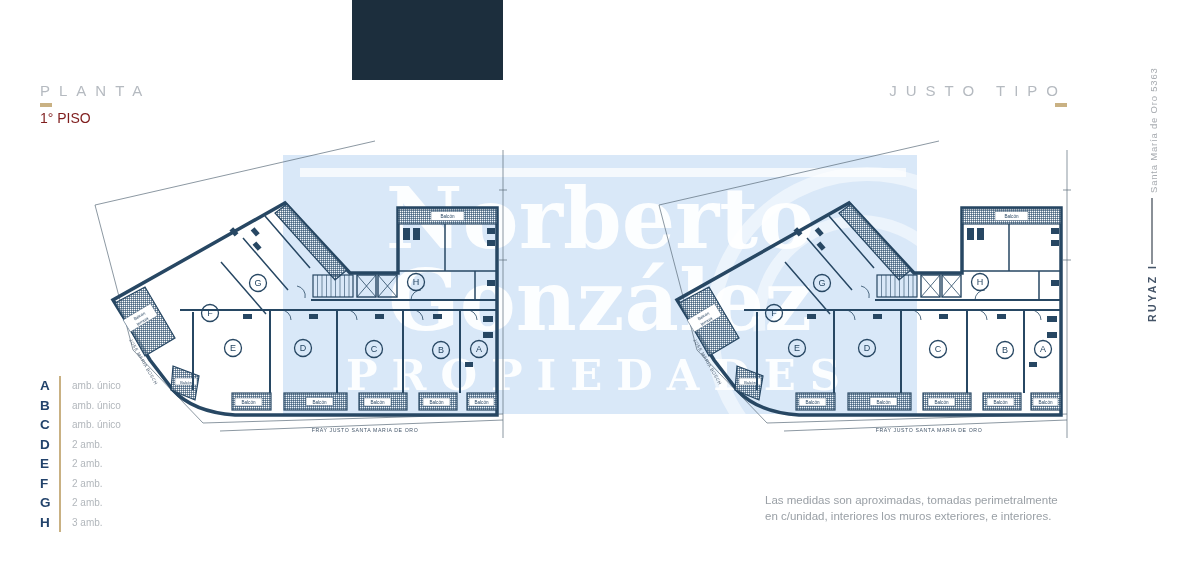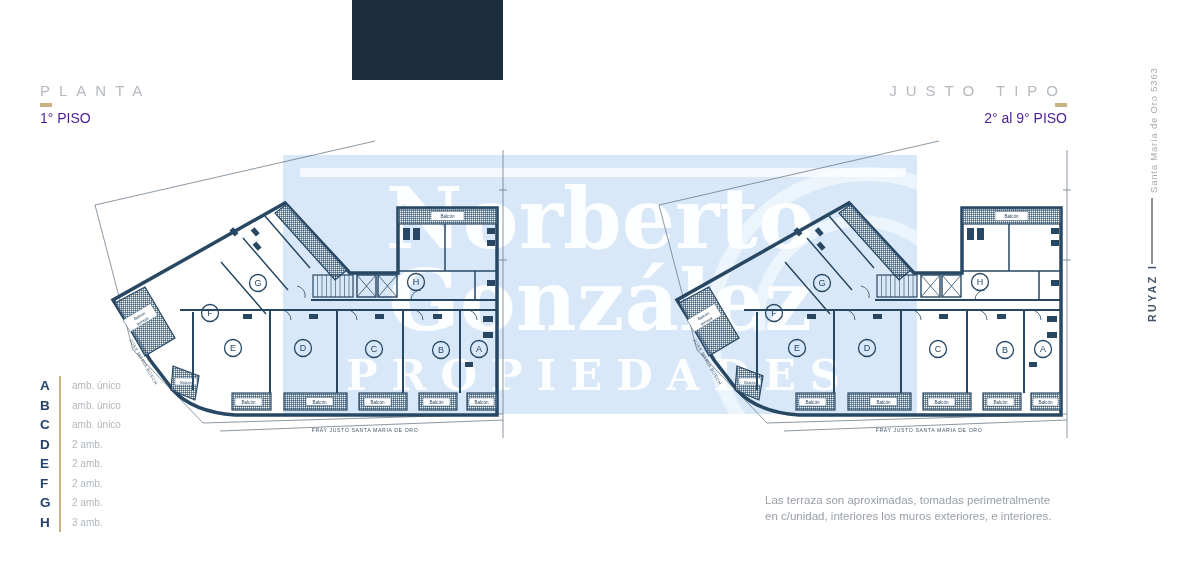--- a/index.html
+++ b/index.html
@@ -4,21 +4,21 @@
 <style>
   html,body{margin:0;padding:0;background:#fff;}
   #page{position:relative;width:1200px;height:569px;background:#ffffff;overflow:hidden;
         font-family:"Liberation Sans",sans-serif;border-radius:20px;}
   
   .logo-block{position:absolute;left:352px;top:0;width:151px;height:80px;background:#1c2e3d;}
   
   .hdr{position:absolute;}
   .hdr-title{font-size:15px;letter-spacing:9px;color:#b5bac0;font-weight:400;}
   .gold-dash{width:12px;height:4px;background:#c9b183;margin:4px 0 3px 0;}
-  .hdr-sub{font-size:14px;color:#4c1d95;font-weight:500;}
+  .hdr-sub{font-size:14px;color:#7f1d1d;font-weight:500;}
   #hdr-left{left:40px;top:82px;}
   #hdr-right{top:82px;right:133px;text-align:right;}
   #hdr-right .gold-dash{margin-left:auto;}
   
   .band{position:absolute;left:283px;top:155px;width:634px;height:259px;background:#d9e8f8;overflow:hidden;z-index:1;}
   .band-stripe{position:absolute;left:17px;top:13px;width:606px;height:9px;background:rgba(255,255,255,0.72);}
   .wm-circle{position:absolute;left:422px;top:12px;width:296px;height:296px;border:14px solid rgba(255,255,255,0.5);border-radius:50%;}
   .wm-circle2{position:absolute;left:470px;top:60px;width:190px;height:190px;border:12px solid transparent;
       border-top-color:rgba(255,255,255,0.5);border-left-color:rgba(255,255,255,0.5);border-radius:50%;transform:rotate(40deg);}
   .wm-text{position:absolute;left:0;width:100%;text-align:center;color:rgba(255,255,255,0.92);
@@ -51,21 +51,20 @@
 
   <div class="hdr" id="hdr-left">
     <div class="hdr-title">PLANTA</div>
     <div class="gold-dash"></div>
     <div class="hdr-sub">1° PISO</div>
   </div>
 
   <div class="hdr" id="hdr-right">
     <div class="hdr-title">JUSTO TIPO</div>
     <div class="gold-dash"></div>
-    <div class="hdr-sub">2° al 9° PISO</div>
   </div>
 
   <div class="band">
     <div class="band-stripe"></div>
     <div class="wm-circle"></div>
     <div class="wm-circle2"></div>
     <div class="wm-text wm-l1">Norberto</div>
     <div class="wm-text wm-l2">González</div>
     <div class="wm-text wm-l3">PROPIEDADES</div>
   </div>
@@ -231,21 +230,21 @@
       <span class="lg-letter">G</span>
       <span class="lg-desc">2 amb.</span>
     </div>
     <div class="lg-row">
       <span class="lg-letter">H</span>
       <span class="lg-desc">3 amb.</span>
     </div>
   </div>
 
   <div id="disclaimer">
-    <div>Las terraza son aproximadas, tomadas perimetralmente</div>
+    <div>Las medidas son aproximadas, tomadas perimetralmente</div>
     <div>en c/unidad, interiores los muros exteriores,  e interiores.</div>
   </div>
 
   <div class="vtext" id="side-address">Santa María de Oro 5363</div>
   <div id="side-line"></div>
   <div class="vtext" id="side-project">RUYAZ I</div>
 
 </div>
 
 </body></html>

